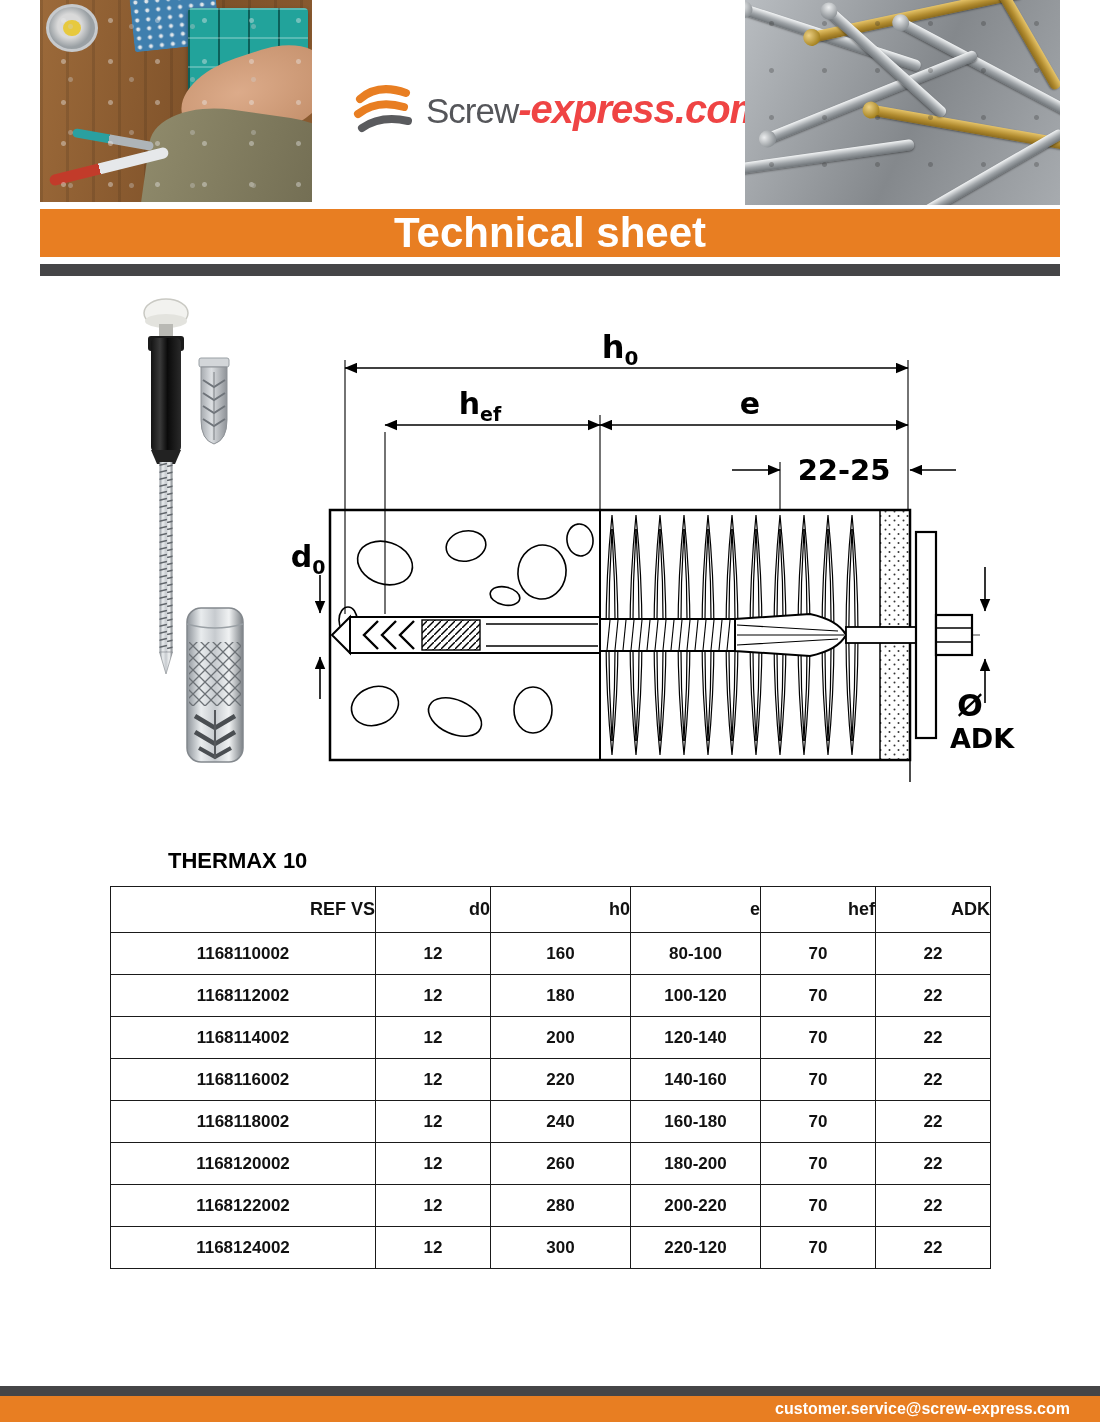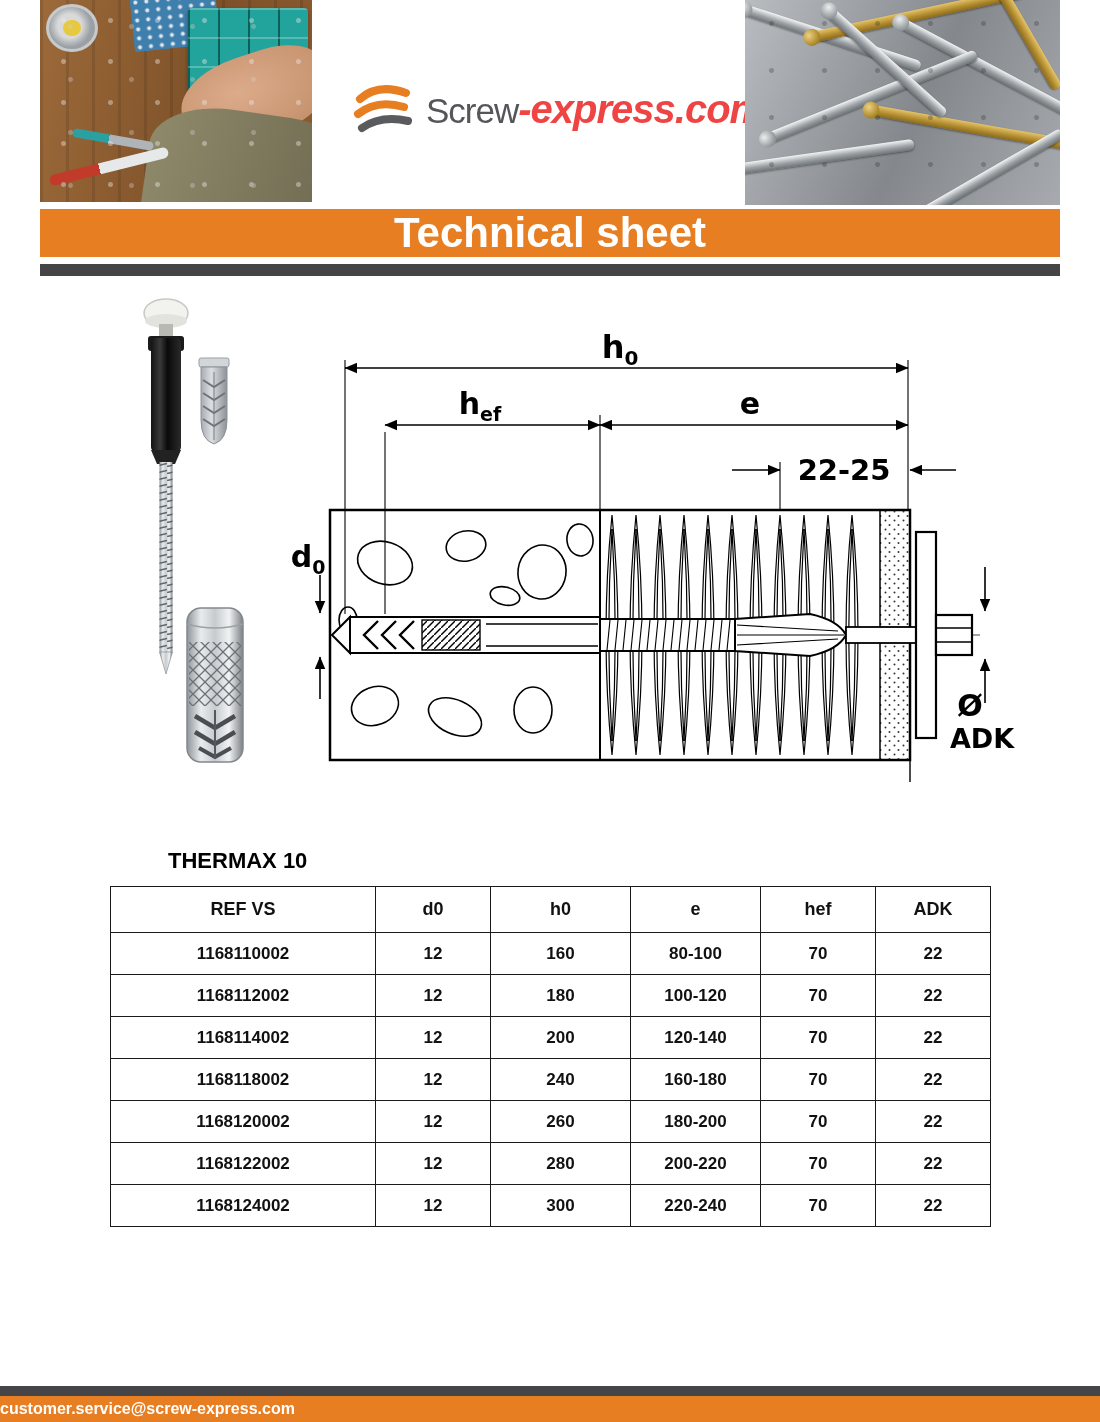--- a/index.html
+++ b/index.html
@@ -71,27 +71,27 @@
 
   
   .products-svg { position:absolute; left:115px; top:292px; }
   .diagram-svg { position:absolute; left:280px; top:320px; }
 
   
   .product-name { position:absolute; left:168px; top:848px; font-size:22px; font-weight:bold; color:#000; }
   .spec-table { position:absolute; left:110px; top:886px; width:880px; border-collapse:collapse; table-layout:fixed; }
   .spec-table th, .spec-table td { border:1.6px solid #1a1a1a; text-align:center; vertical-align:middle;
     font-weight:bold; color:#111; }
-  .spec-table th { height:46px; font-size:18px; }
+  .spec-table th { height:46px; font-size:18px;text-align:right; }
   .spec-table td { height:42px; font-size:17px; }
 
   
   .footer-dark { position:absolute; left:0; top:1386px; width:1100px; height:10px; background:#454547; }
   .footer-bar { position:absolute; left:0; top:1396px; width:1100px; height:26px; background:#e87e22;
-    display:flex; align-items:center; padding-right:30px; }
+    display:flex; align-items:center; justify-content:flex-end; padding-right:30px; }
   .footer-email { color:#fff; font-weight:bold; font-size:16px; }
 </style>
 </head>
 <body>
 
 <div class="page">
 
   <div class="photo-left">
     <div class="wb-tray-blue"></div>
     <div class="wb-organizer"></div>
@@ -336,20 +336,28 @@
         </tr>
         <tr>
           <td>1168114002</td>
           <td>12</td>
           <td>200</td>
           <td>120-140</td>
           <td>70</td>
           <td>22</td>
         </tr>
         <tr>
+          <td>1168116002</td>
+          <td>12</td>
+          <td>220</td>
+          <td>140-160</td>
+          <td>70</td>
+          <td>22</td>
+        </tr>
+        <tr>
           <td>1168118002</td>
           <td>12</td>
           <td>240</td>
           <td>160-180</td>
           <td>70</td>
           <td>22</td>
         </tr>
         <tr>
           <td>1168120002</td>
           <td>12</td>
@@ -363,21 +371,21 @@
           <td>12</td>
           <td>280</td>
           <td>200-220</td>
           <td>70</td>
           <td>22</td>
         </tr>
         <tr>
           <td>1168124002</td>
           <td>12</td>
           <td>300</td>
-          <td>220-240</td>
+          <td>220-120</td>
           <td>70</td>
           <td>22</td>
         </tr>
       </tbody>
   </table>
 
   <div class="footer-dark"></div>
   <div class="footer-bar">
     <span class="footer-email">customer.service@screw-express.com</span>
   </div>

